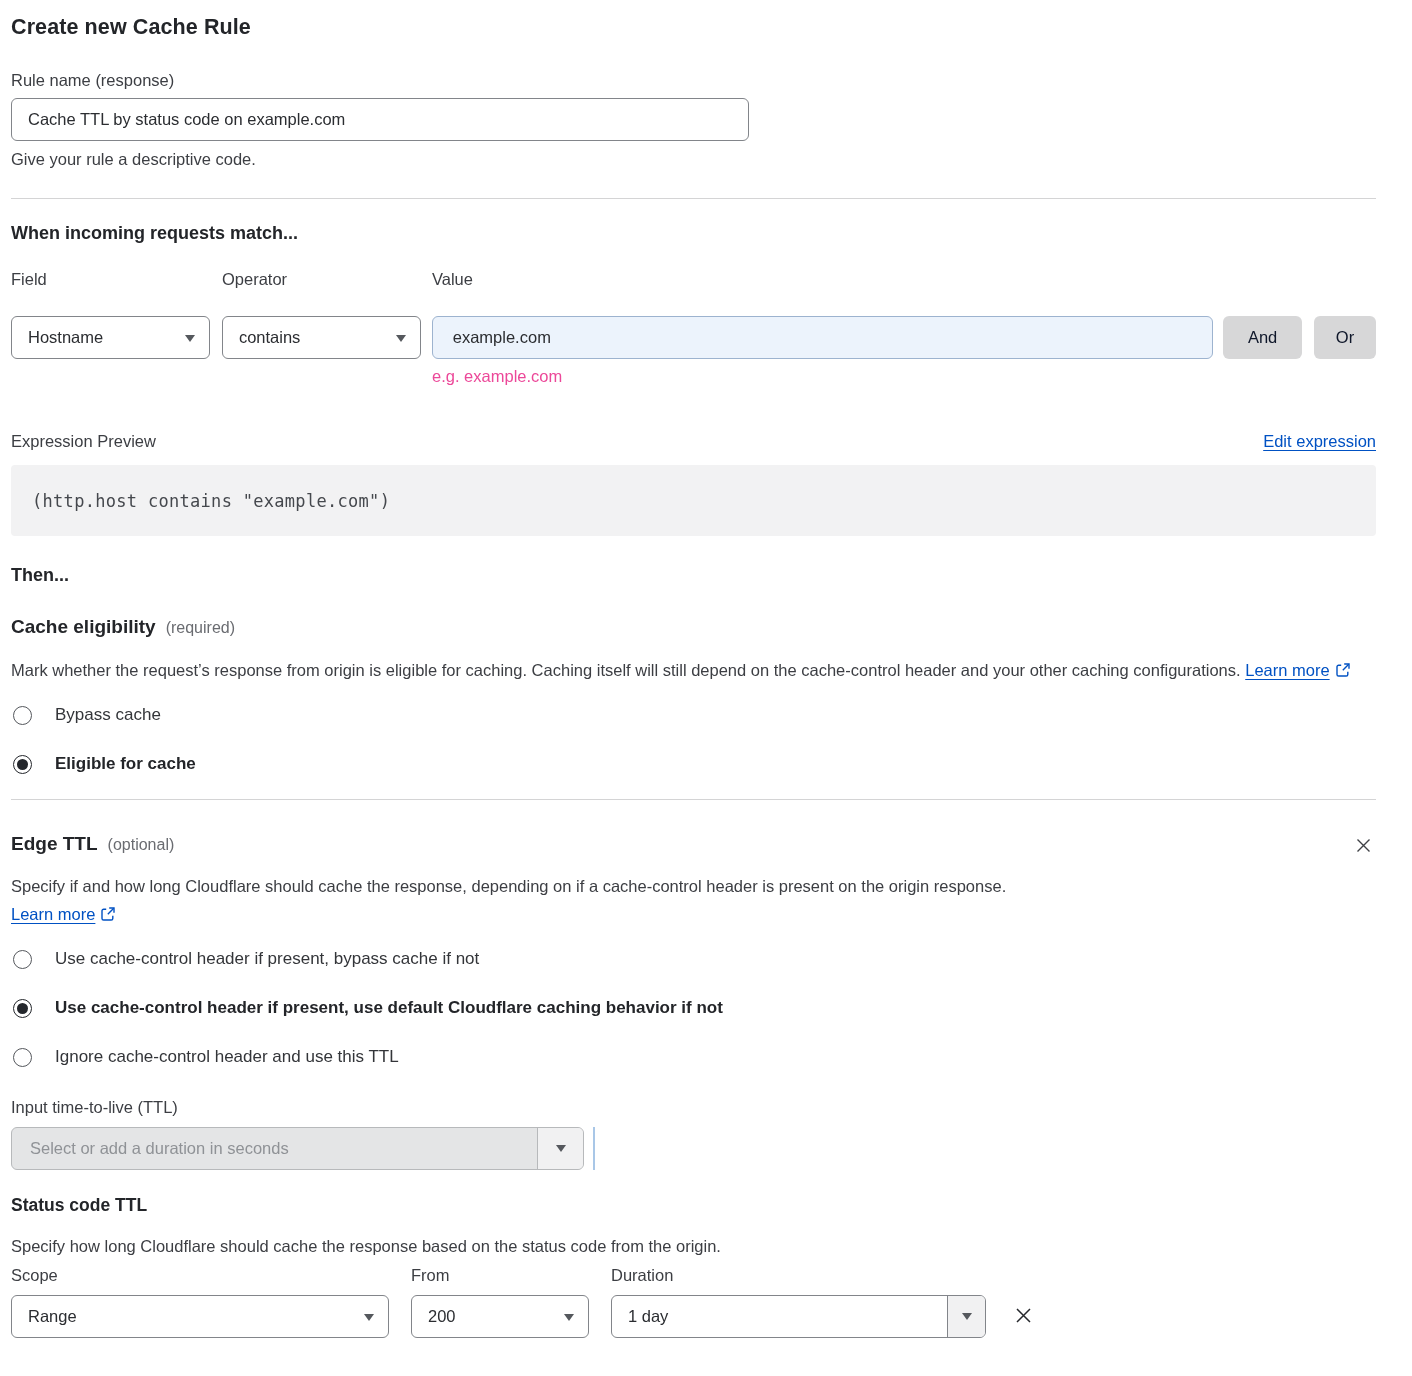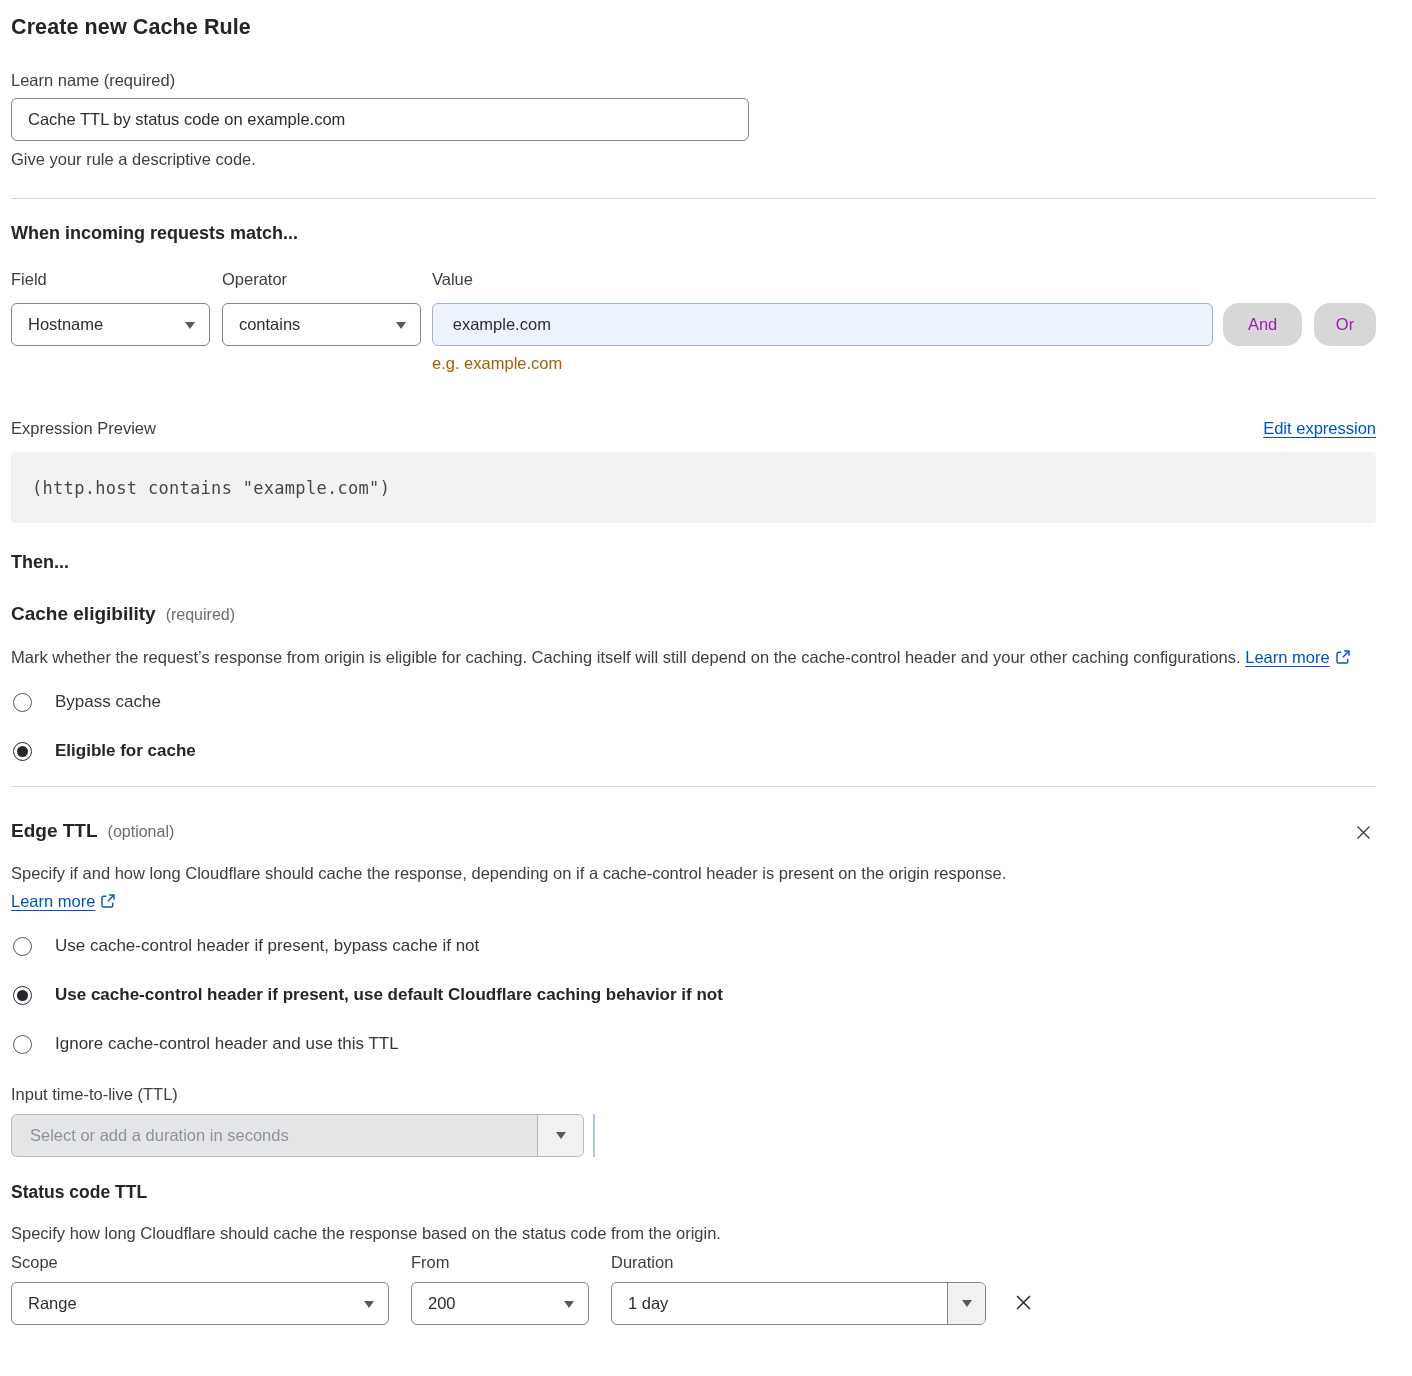--- a/index.html
+++ b/index.html
@@ -51,28 +51,28 @@
     border-top: 7px solid #55585d;
   }
   .sel-field { width: 199px; margin-right: 12px; }
   .sel-operator { width: 199px; margin-right: 11px; }
 
   .value-input {
     width: 782px; background: #ecf3fc; border: 1px solid #9db3cf;
     padding: 0 16px 0 20px;
   }
   .btn {
-    height: 43px; border: none; border-radius: 16px; background: #d7d7d8;
+    height: 43px; border: none; border-radius: 6px; background: #d7d7d8;
     font-family: "Liberation Sans", "DejaVu Sans", sans-serif;
-    font-size: 16.5px; color: #a21caf; cursor: pointer;
+    font-size: 16.5px; color: #0f172a; cursor: pointer; margin-top: 13px;
   }
   .btn-and { width: 79px; margin-left: 10px; }
   .btn-or  { width: 62px; margin-left: 12px; }
 
-  .value-helper { margin-left: 421px; margin-top: 8px; font-size: 16.5px; line-height: 19px; color: #a16207; }
+  .value-helper { margin-left: 421px; margin-top: 8px; font-size: 16.5px; line-height: 19px; color: #ec4899; }
 
   .expr-row { display: flex; justify-content: space-between; align-items: baseline; margin-top: 46px; }
   .link { color: #0051c3; text-decoration: underline; text-underline-offset: 3px; font-size: 16.5px; cursor: pointer; }
 
   .code-box {
     margin-top: 14px; width: 1365px; height: 71px; background: #f2f2f3; border-radius: 4px;
     display: flex; align-items: center; padding-left: 21px;
   }
   .code-text { font-family: "DejaVu Sans Mono", "Liberation Mono", monospace; font-size: 17px; color: #45484d; letter-spacing: .3px; }
 
@@ -137,21 +137,21 @@
   .combo-duration .combo-arrow { width: 38px; border-left-color: #82858a; }
   .remove-x { margin-left: 24px; margin-bottom: 9px; }
 </style>
 </head>
 <body>
 
 <div class="container">
 
   <h1 class="page-title">Create new Cache Rule</h1>
 
-  <div class="field-label mt-rule-label">Learn name (required)</div>
+  <div class="field-label mt-rule-label">Rule name (response)</div>
   <input class="text-input rule-input" type="text" value="Cache TTL by status code on example.com" style="">
   <div class="helper">Give your rule a descriptive code.</div>
 
   <hr class="divider">
 
   <h2 class="h2 mt-match">When incoming requests match...</h2>
 
   <div class="match-labels">
     <div class="field-label lbl-field">Field</div>
     <div class="field-label lbl-operator">Operator</div>

